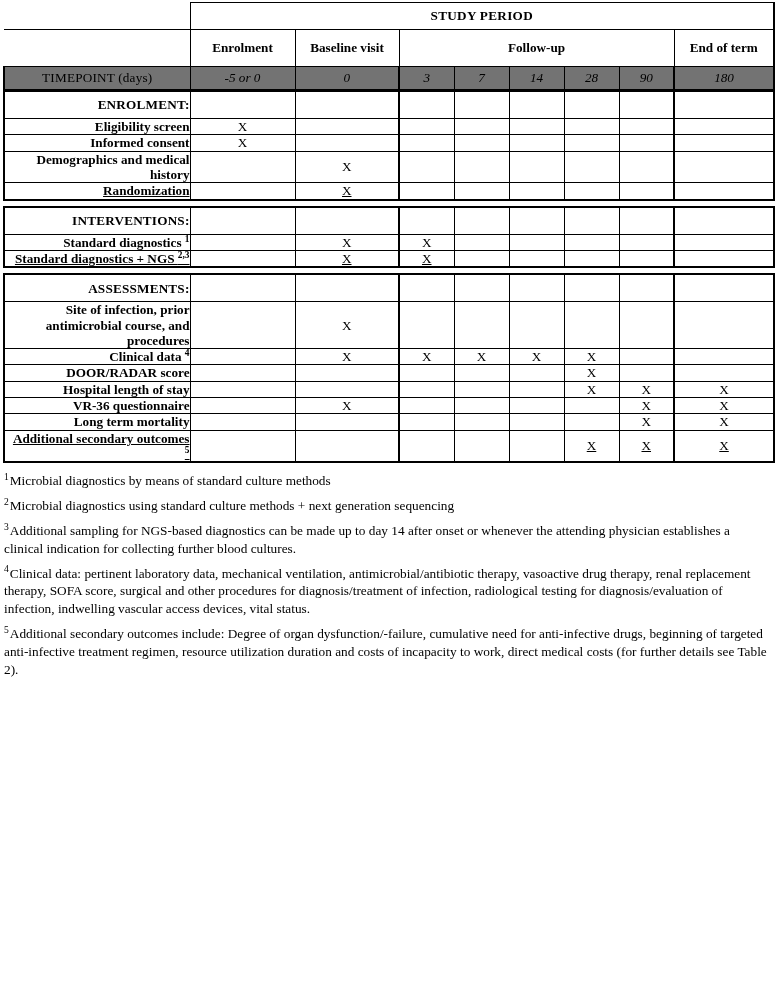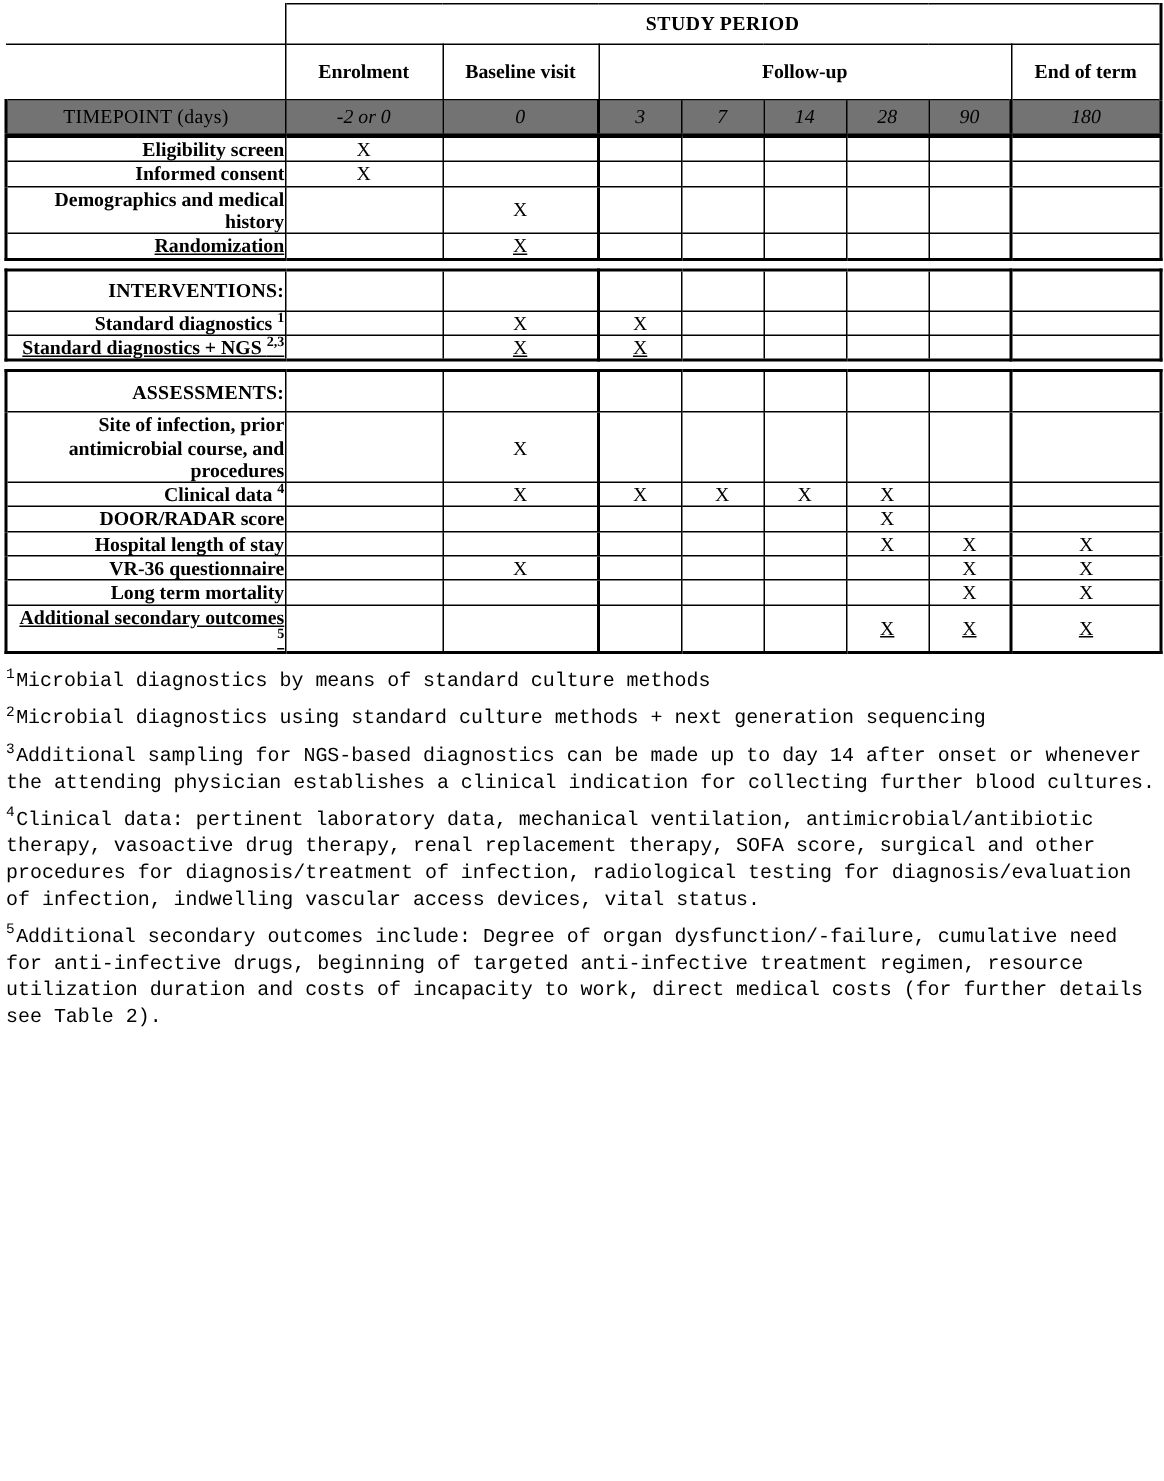--- a/index.html
+++ b/index.html
@@ -111,21 +111,20 @@
   
   .notes {
     margin: 9px 2px 0 4px;
     width: 768px;
   }
   .note {
     font-size: 13.3px;
     line-height: 1.34;
     margin: 0 0 7px 0;
     text-align: left;
-    font-family: Liberation Mono, monospace;
   }
   .note .fn { font-size: 9.6px; vertical-align: super; line-height: 0; margin-right: 1px; }
 </style>
 </head>
 <body>
 
 <div class="page">
 
   <table class="spirit">
     <colgroup>
@@ -146,29 +145,40 @@
         </tr>
         <tr>
           <td class="hdr-blank"></td>
           <td class="sub-hdr" colspan="1">Enrolment</td>
           <td class="sub-hdr" colspan="1">Baseline visit</td>
           <td class="sub-hdr" colspan="5">Follow-up</td>
           <td class="sub-hdr outer-r" colspan="1">End of term</td>
         </tr>
         <tr class="tp-row thick-bottom">
           <td class="tp-label outer-l thick-bottom">TIMEPOINT (days)</td>
-          <td class="thick-bottom">-2 or 0</td>
+          <td class="thick-bottom">-5 or 0</td>
           <td class="thick-bottom thick-right">0</td>
           <td class="thick-bottom">3</td>
           <td class="thick-bottom">7</td>
           <td class="thick-bottom">14</td>
           <td class="thick-bottom">28</td>
           <td class="thick-bottom thick-right">90</td>
           <td class="thick-bottom outer-r">180</td>
         </tr>
+        <tr class="sec-top">
+          <td class="lbl sec outer-l" style="height:26px">ENROLMENT:</td>
+          <td class="mark"></td>
+          <td class="mark thick-right"></td>
+          <td class="mark"></td>
+          <td class="mark"></td>
+          <td class="mark"></td>
+          <td class="mark"></td>
+          <td class="mark thick-right"></td>
+          <td class="mark outer-r"></td>
+        </tr>
         <tr class="">
           <td class="lbl outer-l">Eligibility screen</td>
           <td class="mark">X</td>
           <td class="mark thick-right"></td>
           <td class="mark"></td>
           <td class="mark"></td>
           <td class="mark"></td>
           <td class="mark"></td>
           <td class="mark thick-right"></td>
           <td class="mark outer-r"></td>

